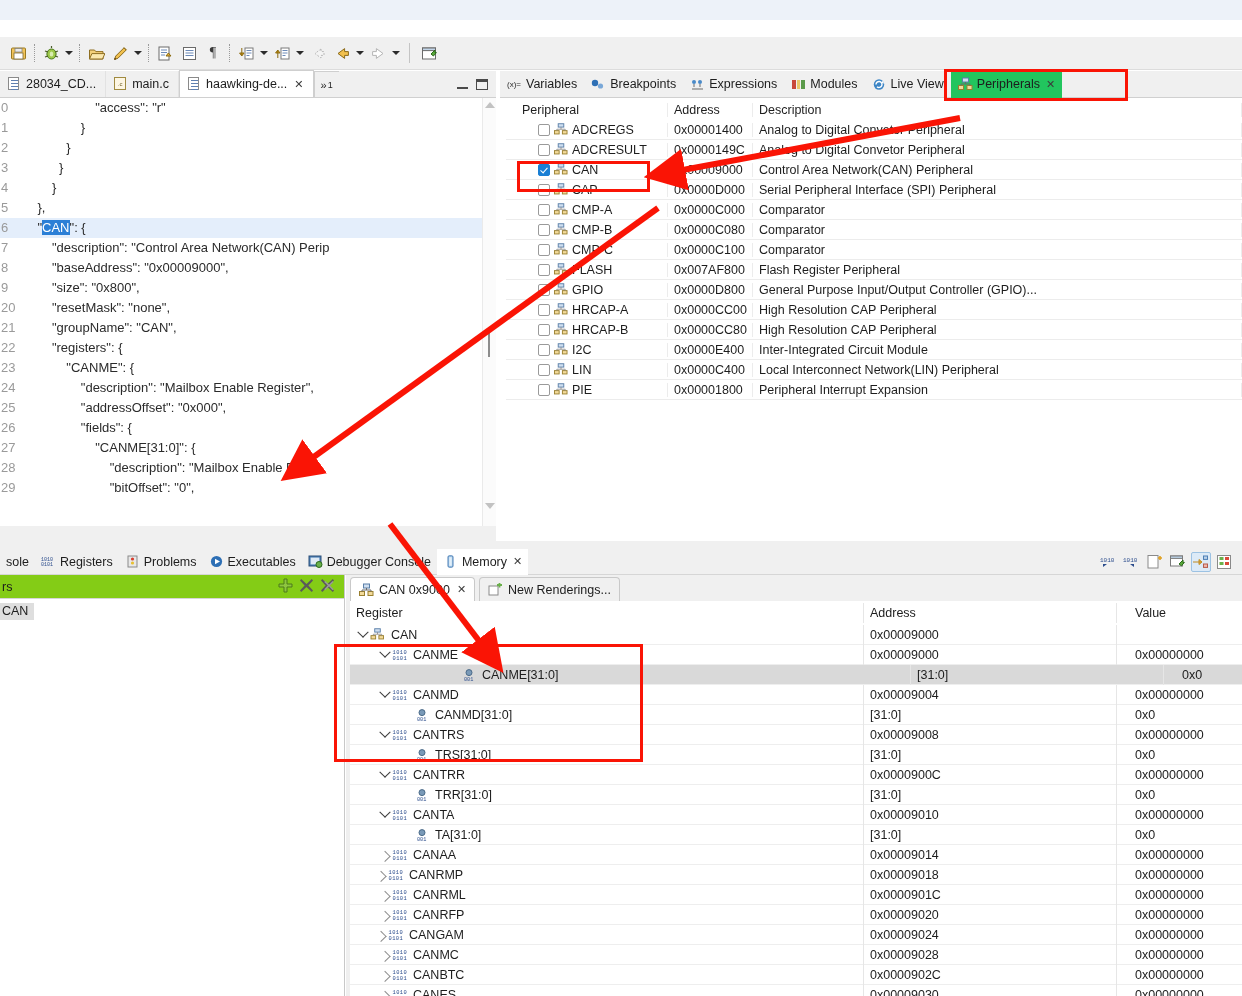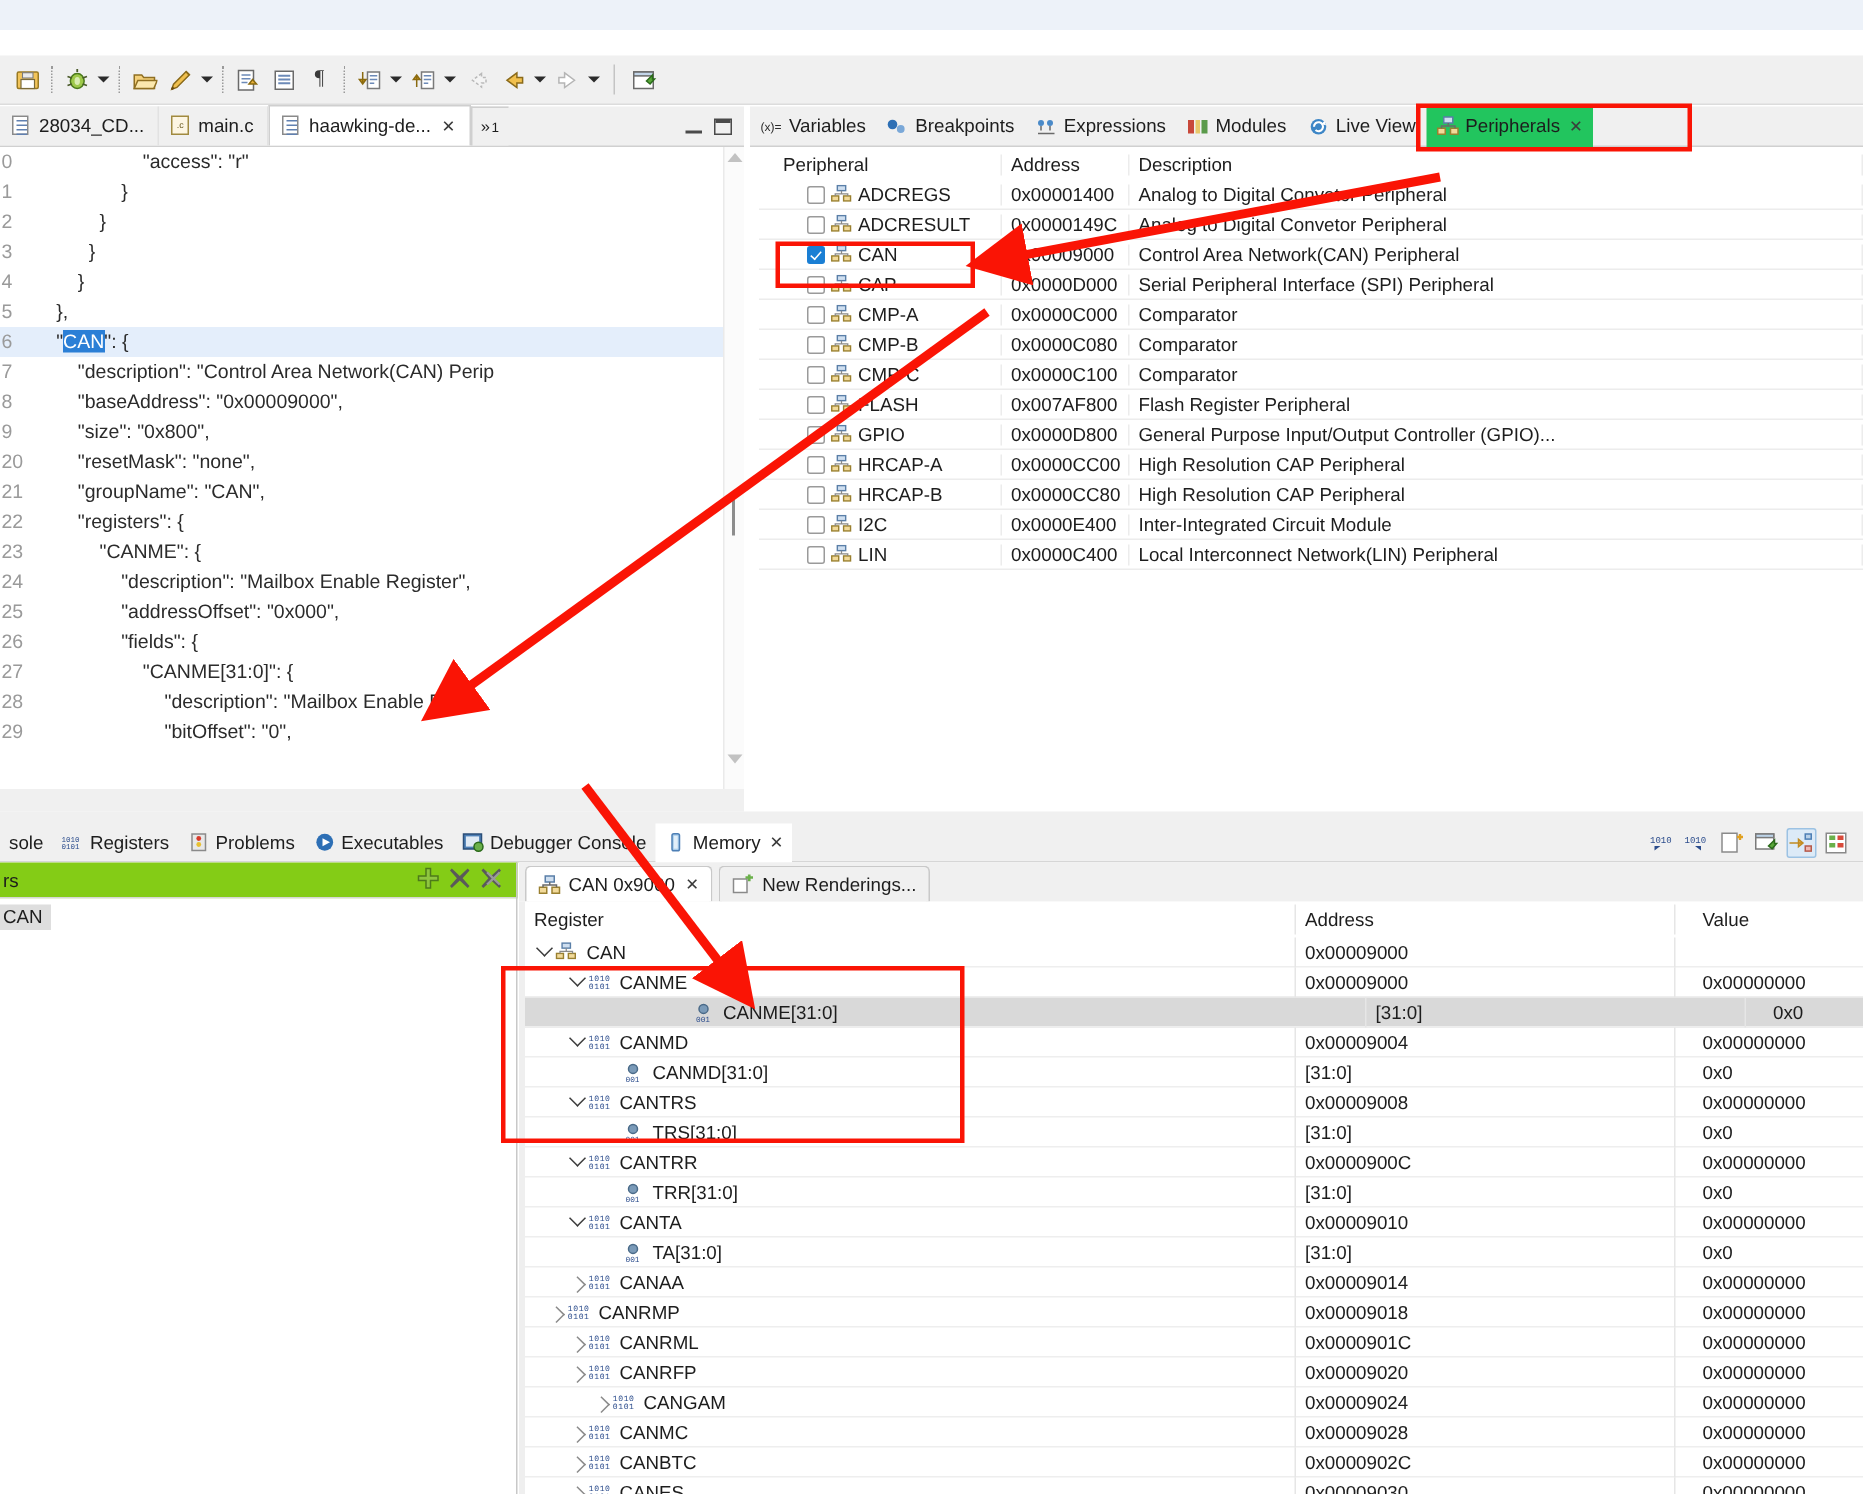--- a/index.html
+++ b/index.html
@@ -711,20 +711,34 @@
                   <rect x="4.5" y="0.8" width="6" height="3.6" fill="#cfdff0" stroke="#5a7fa8"></rect>
                   <rect x="0.5" y="8.2" width="5" height="3.6" fill="#f2da9a" stroke="#9a8030"></rect>
                   <rect x="9" y="8.2" width="5" height="3.6" fill="#f2da9a" stroke="#9a8030"></rect>
                   <path d="M7.5 4.4 v2.3 M3 8.2 v-1.5 h9 v1.5" stroke="#8a8a8a" fill="none" stroke-width="0.9"></path>
                 </svg></span>
               <span>LIN</span>
             </div>
             <div class="c-addr">0x0000C400</div>
             <div class="c-desc">Local Interconnect Network(LIN) Peripheral</div>
           </div>
+          <div class="prow">
+            <div class="c-name">
+              <span class="cbox"></span>
+              <span class="netico"><svg width="14" height="13" viewBox="0 0 15 14">
+                  <rect x="4.5" y="0.8" width="6" height="3.6" fill="#cfdff0" stroke="#5a7fa8"></rect>
+                  <rect x="0.5" y="8.2" width="5" height="3.6" fill="#f2da9a" stroke="#9a8030"></rect>
+                  <rect x="9" y="8.2" width="5" height="3.6" fill="#f2da9a" stroke="#9a8030"></rect>
+                  <path d="M7.5 4.4 v2.3 M3 8.2 v-1.5 h9 v1.5" stroke="#8a8a8a" fill="none" stroke-width="0.9"></path>
+                </svg></span>
+              <span>PIE</span>
+            </div>
+            <div class="c-addr">0x00001800</div>
+            <div class="c-desc">Peripheral Interrupt Expansion</div>
+          </div>
         </div>
     </div>
   </div>
 
   <div class="midbar"></div>
 
   <div class="bottom-tabrow">
     <div class="btab">
       <span>sole</span>
     </div>
@@ -1024,21 +1038,21 @@
               <span class="regico"><svg width="16" height="13" viewBox="0 0 16 13">
                   <text x="0.5" y="6" font-size="5.4" fill="#2b4c8c" font-family="Liberation Mono" letter-spacing="0.4">1010</text>
                   <text x="0.5" y="11.6" font-size="5.4" fill="#2b4c8c" font-family="Liberation Mono" letter-spacing="0.4">0101</text>
                 </svg></span>
               <span class="reg-label">CANAA</span>
             </div>
             <div class="rc-addr">0x00009014</div>
             <div class="rc-val">0x00000000</div>
           </div>
           <div class="reg-row">
-            <div class="rc-reg" style="padding-left: 14px;">
+            <div class="rc-reg" style="padding-left: 24px;">
               <span class="twisty tw-right"></span>
               <span class="regico"><svg width="16" height="13" viewBox="0 0 16 13">
                   <text x="0.5" y="6" font-size="5.4" fill="#2b4c8c" font-family="Liberation Mono" letter-spacing="0.4">1010</text>
                   <text x="0.5" y="11.6" font-size="5.4" fill="#2b4c8c" font-family="Liberation Mono" letter-spacing="0.4">0101</text>
                 </svg></span>
               <span class="reg-label">CANRMP</span>
             </div>
             <div class="rc-addr">0x00009018</div>
             <div class="rc-val">0x00000000</div>
           </div>
@@ -1060,21 +1074,21 @@
               <span class="regico"><svg width="16" height="13" viewBox="0 0 16 13">
                   <text x="0.5" y="6" font-size="5.4" fill="#2b4c8c" font-family="Liberation Mono" letter-spacing="0.4">1010</text>
                   <text x="0.5" y="11.6" font-size="5.4" fill="#2b4c8c" font-family="Liberation Mono" letter-spacing="0.4">0101</text>
                 </svg></span>
               <span class="reg-label">CANRFP</span>
             </div>
             <div class="rc-addr">0x00009020</div>
             <div class="rc-val">0x00000000</div>
           </div>
           <div class="reg-row">
-            <div class="rc-reg" style="padding-left: 44px;">
+            <div class="rc-reg" style="padding-left: 24px;">
               <span class="twisty tw-right"></span>
               <span class="regico"><svg width="16" height="13" viewBox="0 0 16 13">
                   <text x="0.5" y="6" font-size="5.4" fill="#2b4c8c" font-family="Liberation Mono" letter-spacing="0.4">1010</text>
                   <text x="0.5" y="11.6" font-size="5.4" fill="#2b4c8c" font-family="Liberation Mono" letter-spacing="0.4">0101</text>
                 </svg></span>
               <span class="reg-label">CANGAM</span>
             </div>
             <div class="rc-addr">0x00009024</div>
             <div class="rc-val">0x00000000</div>
           </div>

